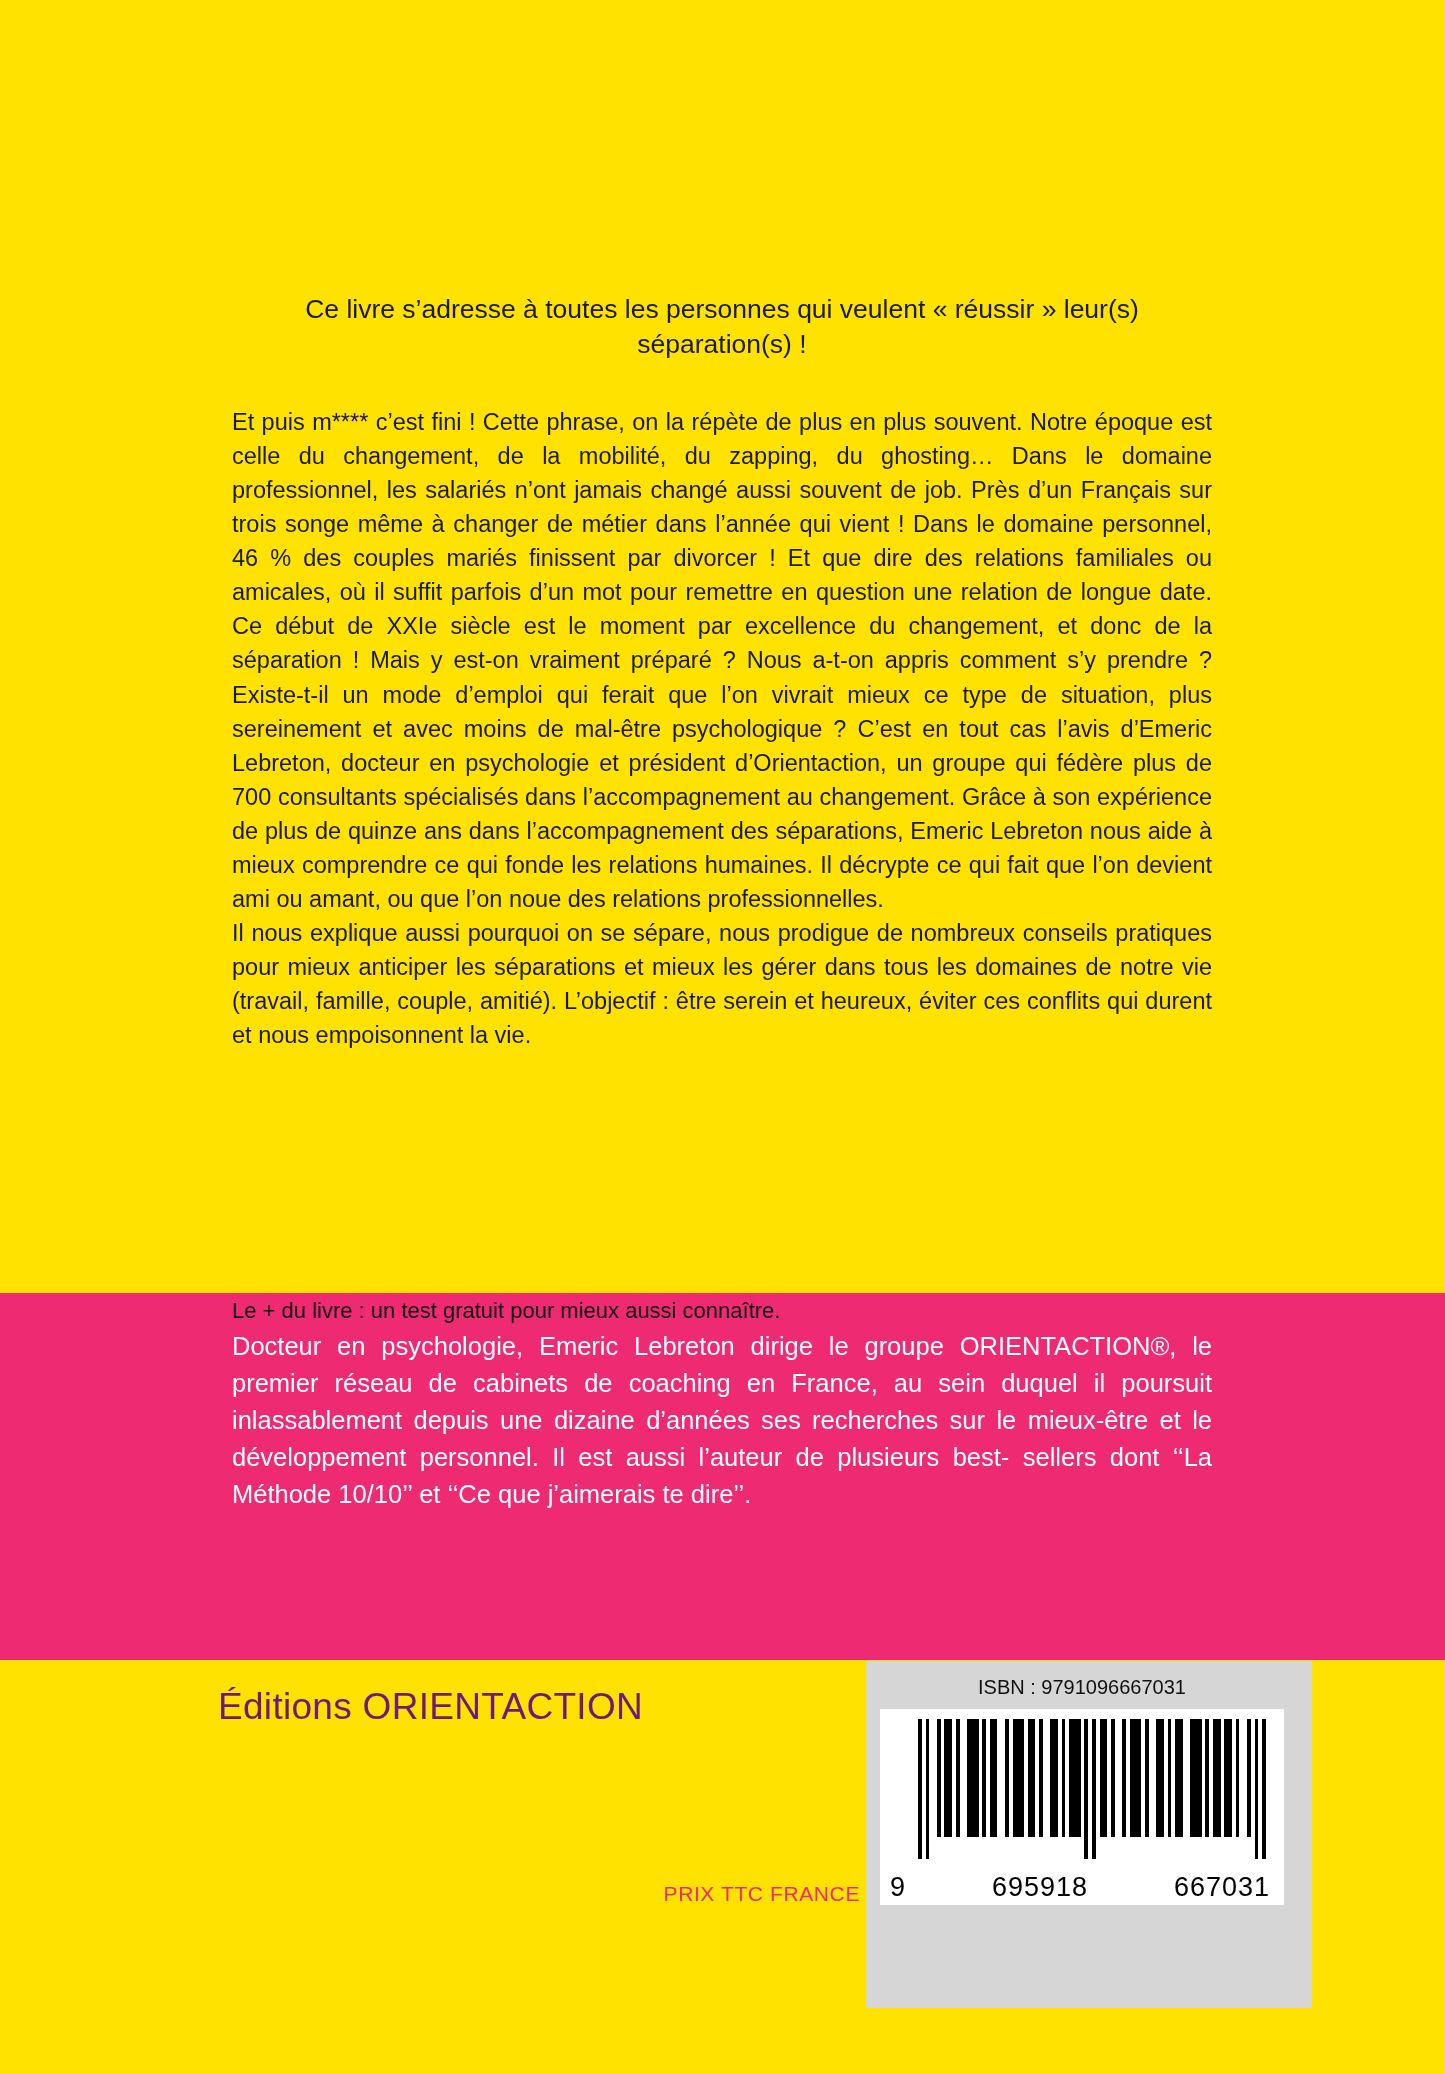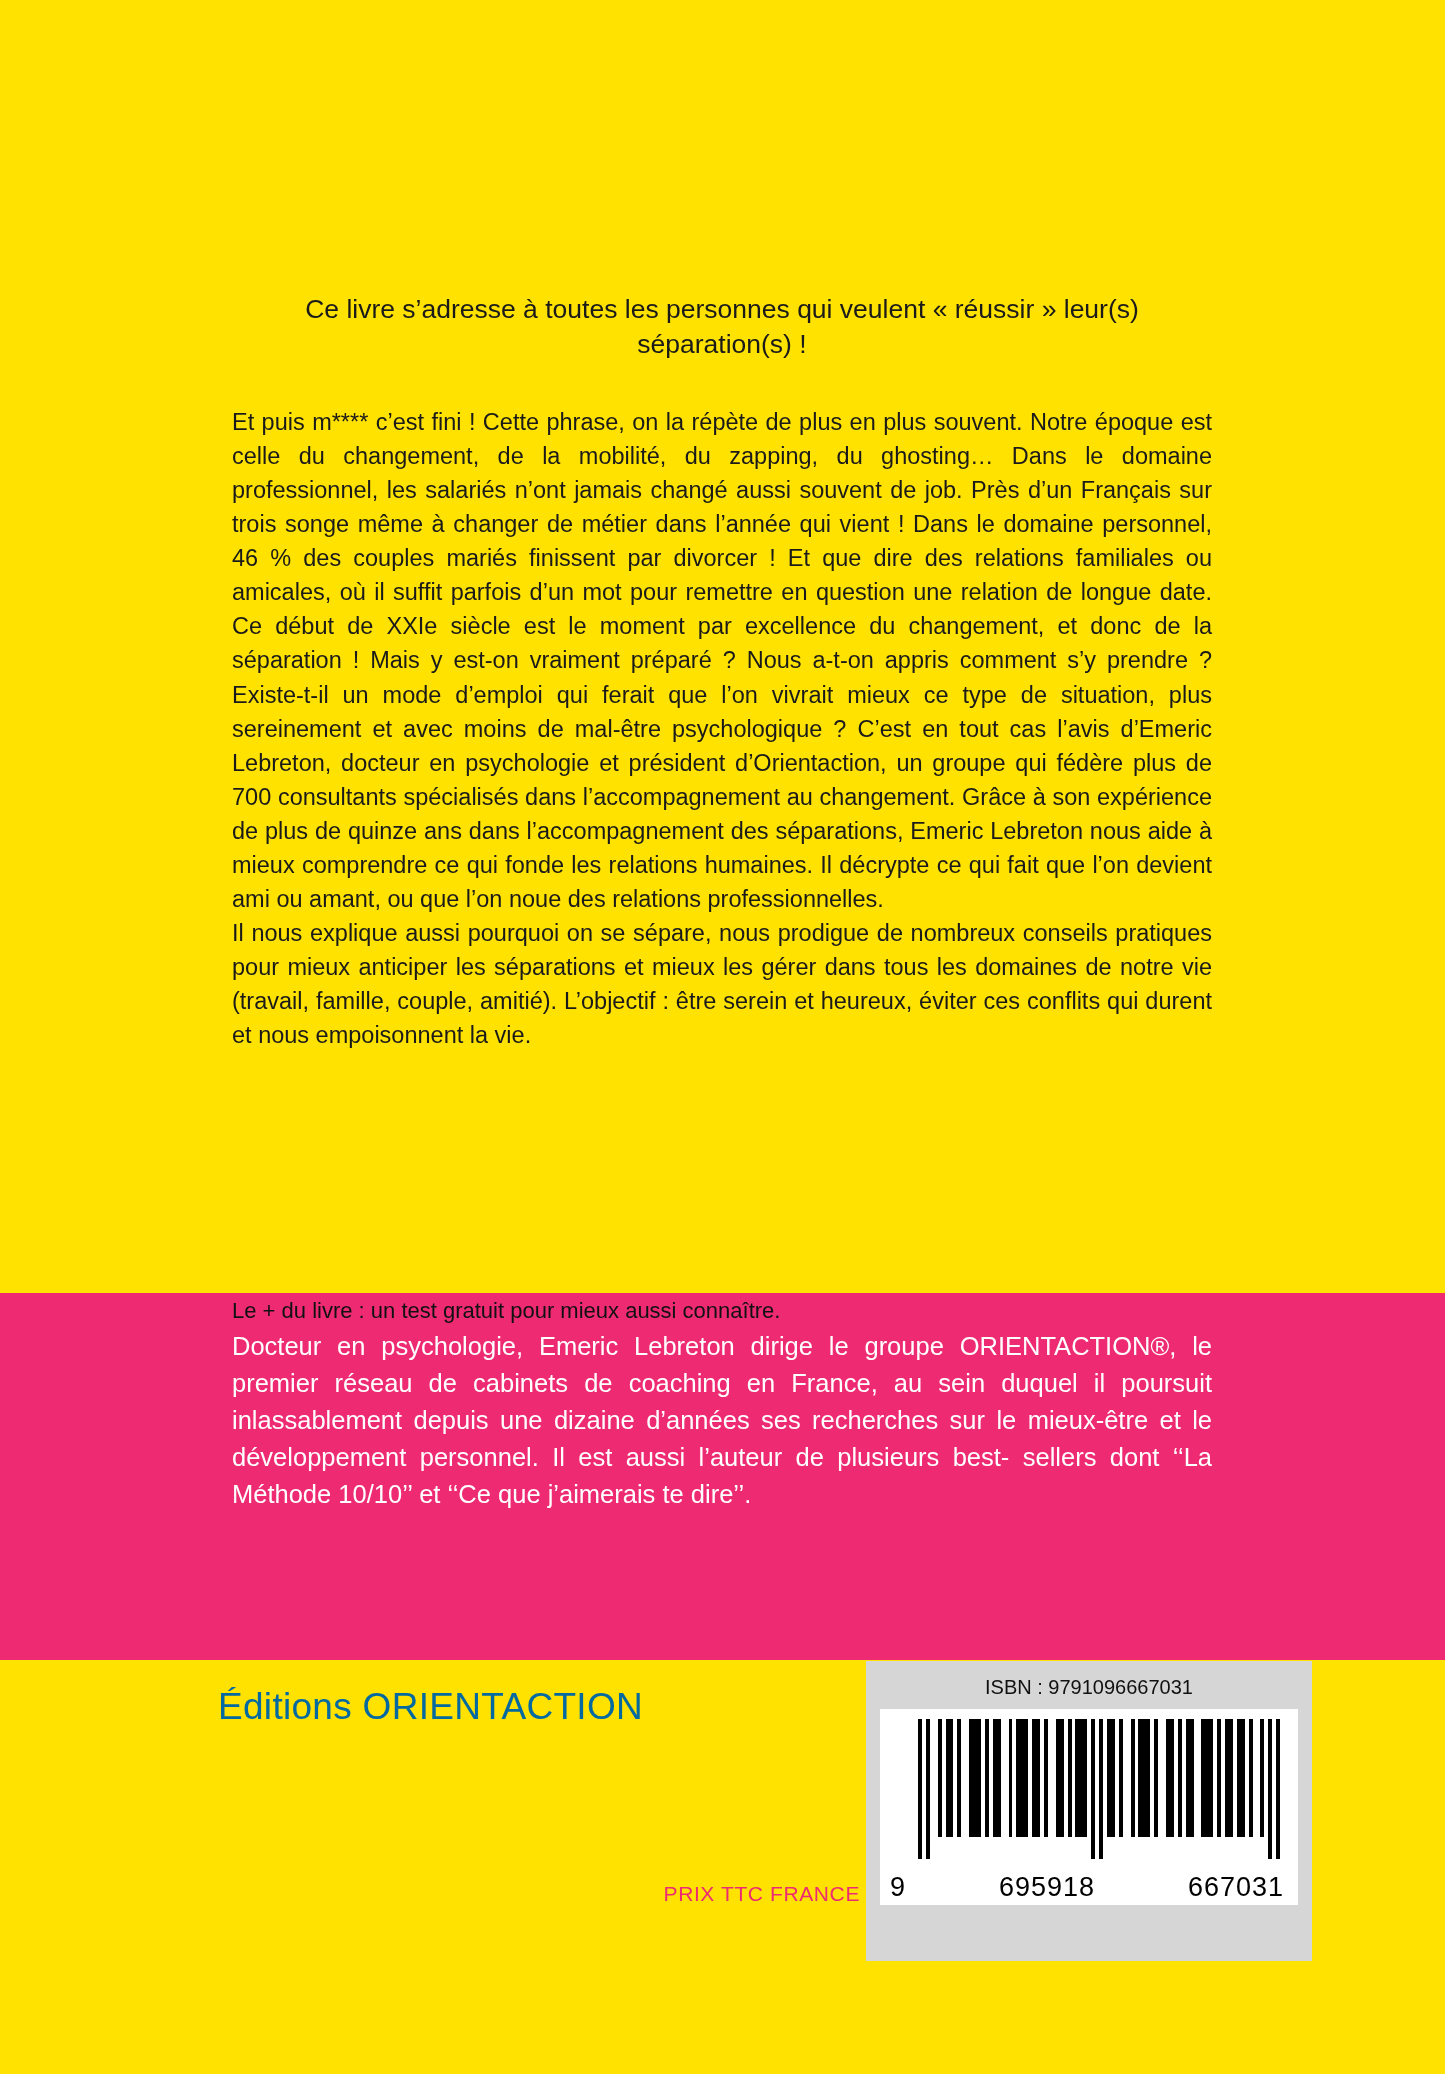--- a/index.html
+++ b/index.html
@@ -94,21 +94,21 @@
   }
   .author-text b {
     font-weight: normal;
   }
 
   
   .publisher {
     position: absolute;
     left: 218px;
     top: 1686px;
-    color: #0369a1;
+    color: #701a75;
     font-size: 37px;
     letter-spacing: 0.3px;
   }
 
   
   .price {
     position: absolute;
     left: 560px;
     top: 1822px;
     width: 300px;
@@ -127,24 +127,24 @@
     font-size: 21px;
     letter-spacing: 0.6px;
   }
 
   
   .barcode-box {
     position: absolute;
     left: 866px;
     top: 1661px;
     width: 446px;
-    height: 300px;
+    height: 347px;
     background: #d6d6d6;
     box-sizing: border-box;
-    padding: 10px 14px 12px 14px;
+    padding: 10px 28px 12px 14px;
   }
   .isbn-text {
     text-align: center;
     color: #111;
     font-size: 20px;
     line-height: 1.4;
     margin-top: 2px;
     margin-bottom: 8px;
   }
   .barcode-inner {

